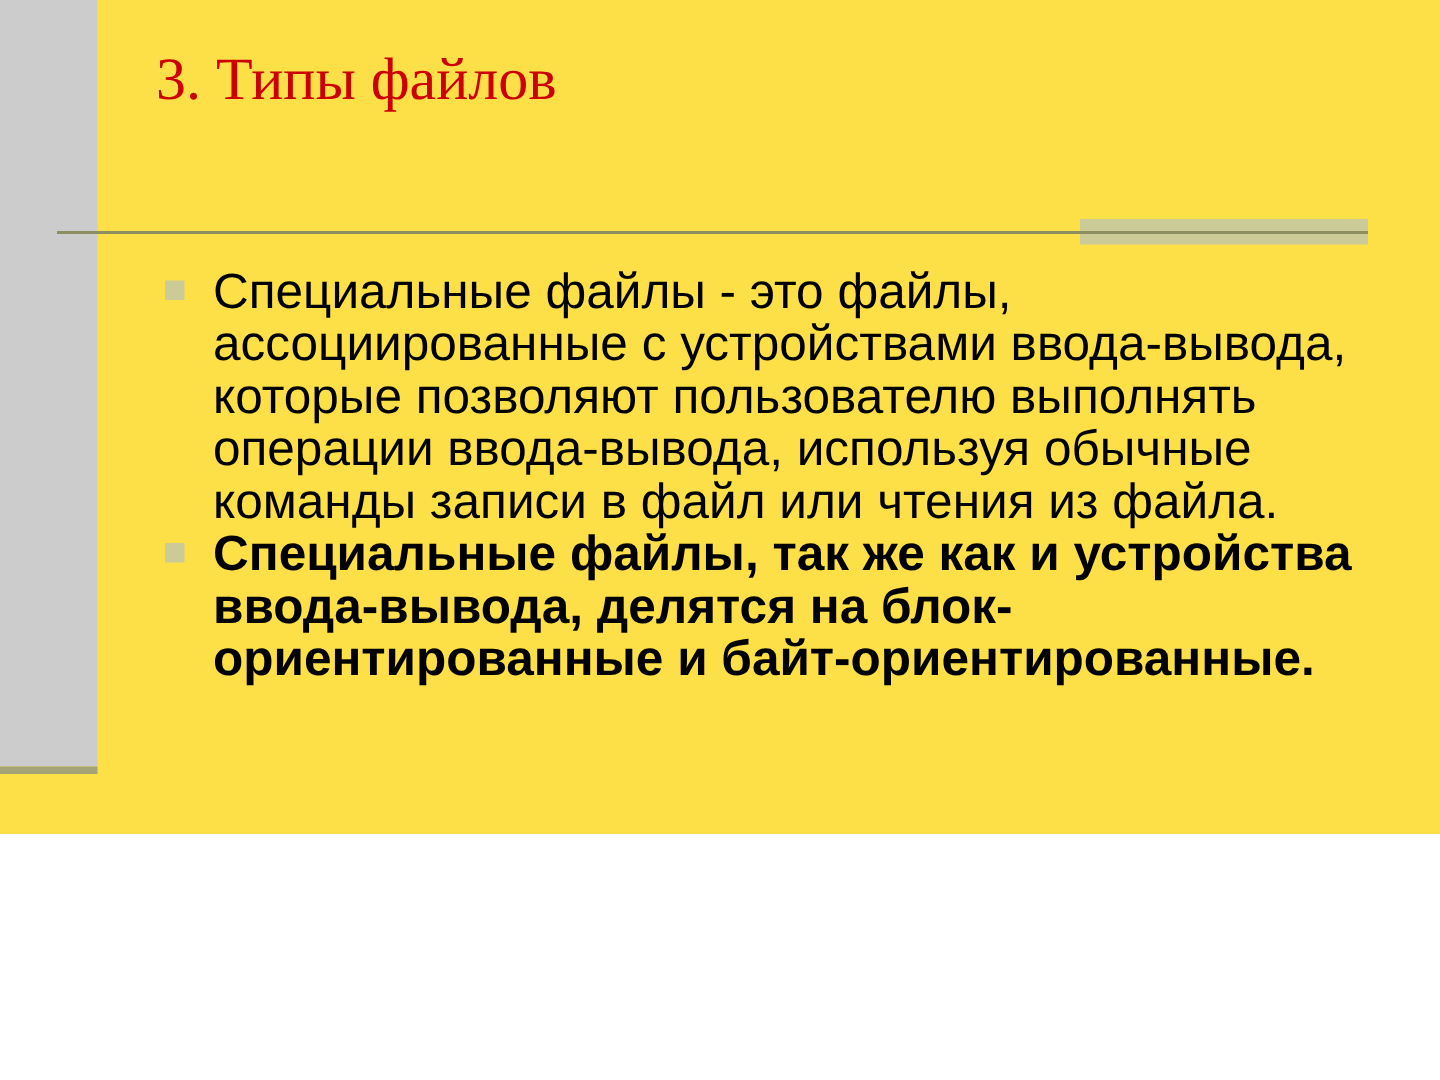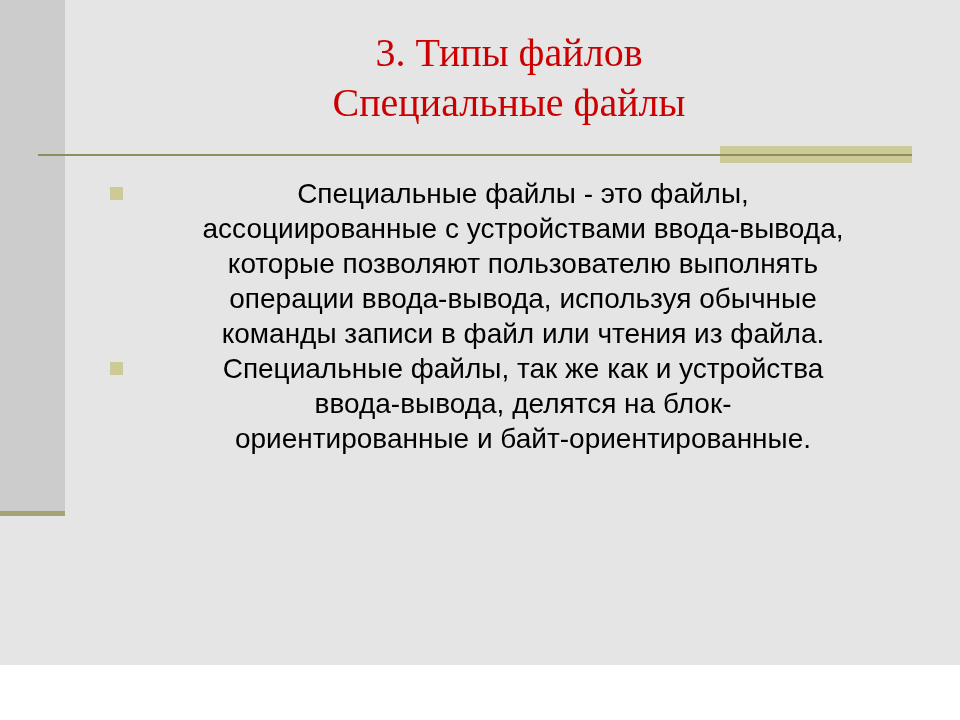--- a/index.html
+++ b/index.html
@@ -11,23 +11,22 @@
     width: 960px;
     height: 720px;
     background: #ffffff;
     font-family: "Liberation Sans", sans-serif;
     overflow: hidden;
   }
 
   .slide {
     position: relative;
     width: 960px;
-    height: 665px;
-    background: #e5e5e5;
-    text-align: center;
+    height: 556px;
+    background: #fde047;
   }
 
   
   .left-band {
     position: absolute;
     left: 0;
     top: 0;
     width: 65px;
     height: 511px;
     background: #cccccc;
@@ -87,27 +86,27 @@
   .body-list {
     position: absolute;
     left: 104px;
     top: 176px;
     width: 800px;
   }
   .bullet-item {
     position: relative;
     padding-left: 38px;
     margin: 0 0 0 0;
-    font-size: 28px;
+    font-size: 33px;
     line-height: 35px;
     color: #000000;
     letter-spacing: 0px;
   }
   .bullet-item.bold {
-    font-weight: normal;
+    font-weight: bold;
   }
   .bullet-marker {
     position: absolute;
     left: 6px;
     top: 11px;
     width: 13px;
     height: 13px;
     background: #ccca96;
   }
   .bullet-text {
@@ -118,21 +117,20 @@
 </head>
 <body>
 
 <div class="slide">
 
   <div class="left-band"></div>
   <div class="left-band-foot"></div>
 
   <div class="title-block">
     <div class="title-line">3. Типы файлов</div>
-    <div class="title-line">Специальные файлы</div>
   </div>
 
   <div class="rule-thick"></div>
   <div class="rule-thin"></div>
   <div class="rule-thick-line"></div>
 
   <div class="body-list">
 
     <div class="bullet-item">
       <span class="bullet-marker"></span>

